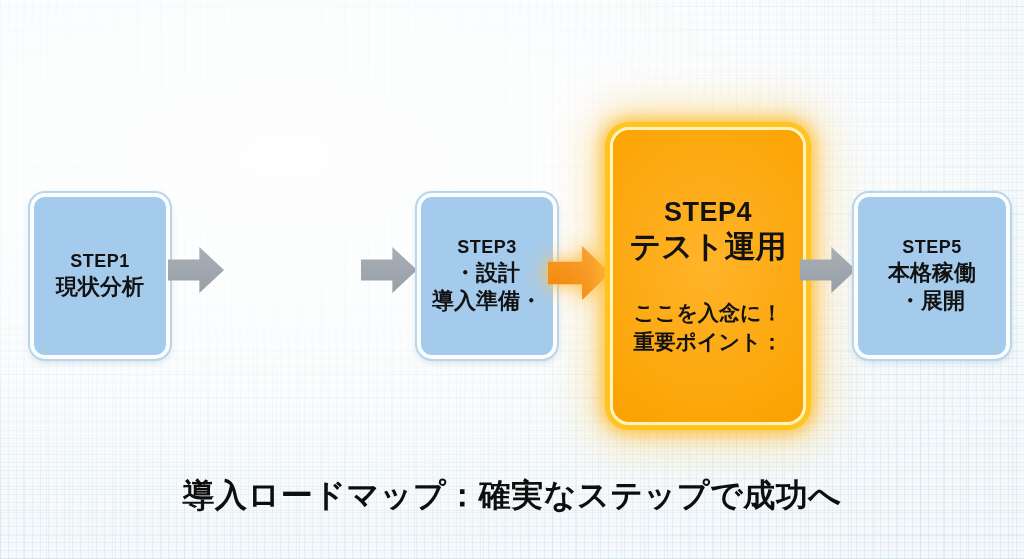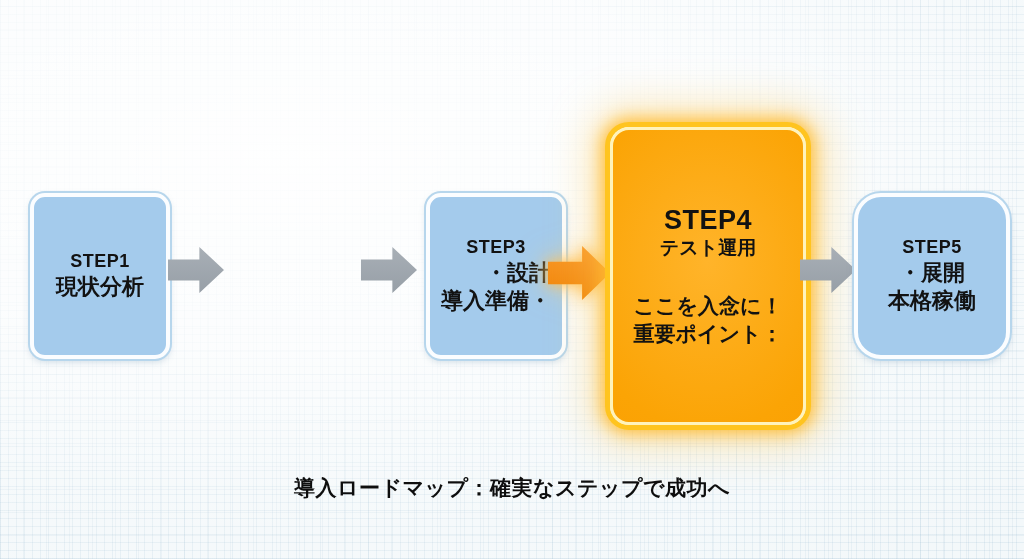--- a/index.html
+++ b/index.html
@@ -61,21 +61,21 @@
     height: 298px;
     background: radial-gradient(130% 105% at 50% 45%, #ffb42a 0%, #fba405 55%, #f89a00 100%);
     border: 3px solid #fff3bb;
     border-radius: 19px;
     box-shadow:
       0 0 0 5px #ffc41f,
       0 0 16px 9px rgba(255,186,45,0.85),
       0 0 42px 22px rgba(255,205,95,0.40);
   }
   .box.orange .label { font-size: 27px; line-height: 1.2; }
-  .box.orange .title { font-size: 19px; line-height: 1.25; }
+  .box.orange .title { font-size: 31px; line-height: 1.25; }
   .box.orange .note { margin-top: 32px; font-size: 21px; line-height: 1.35; }
 
   .arrow {
     position: absolute;
     clip-path: polygon(0% 27%, 56% 27%, 56% 0%, 100% 50%, 56% 100%, 56% 73%, 0% 73%);
   }
   .arrow.gray {
     top: 247px;
     width: 56px;
     height: 46px;
@@ -95,21 +95,21 @@
     filter: drop-shadow(0 0 7px rgba(255,190,80,0.95)) drop-shadow(0 0 14px rgba(255,205,110,0.6));
   }
   .glow-holder .arrow.orange-glow { left: 8px; top: 8px; }
 
   .caption {
     position: absolute;
     left: 0;
     top: 474px;
     width: 1024px;
     text-align: center;
-    font-size: 21px;
+    font-size: 32px;
     font-weight: 700;
     color: #0e0e0e;
     letter-spacing: 0.5px;
   }
 </style>
 </head>
 <body>
 
 <div class="canvas">
   <div class="bg-fade"></div>
@@ -117,21 +117,21 @@
   <div class="box blue" style="left:30px;">
     <div class="label">STEP1</div>
     <div class="title">現状分析</div>
   </div>
 
   <div class="arrow gray" style="left:168px;"></div>
 
 
   <div class="arrow gray" style="left:361px;"></div>
 
-  <div class="box blue" style="left:426px;text-align:right;">
+  <div class="box blue" style="left:417px;">
     <div class="label">STEP3</div>
     <div class="title">
       <div>・設計</div>
       <div>導入準備・</div>
     </div>
   </div>
 
   <div class="glow-holder">
     <div class="arrow orange-glow"></div>
   </div>
@@ -140,22 +140,22 @@
     <div class="label">STEP4</div>
     <div class="title">テスト運用</div>
     <div class="note">
       <div>ここを入念に！</div>
       <div>重要ポイント：</div>
     </div>
   </div>
 
   <div class="arrow gray" style="left:800px;"></div>
 
-  <div class="box blue" style="left:854px; width:156px;border-radius:27px;">
+  <div class="box blue" style="left:854px; width:156px;">
     <div class="label">STEP5</div>
     <div class="title">
+      <div>本格稼働</div>
       <div>・展開</div>
-      <div>本格稼働</div>
     </div>
   </div>
 
   <div class="caption">導入ロードマップ：確実なステップで成功へ</div>
 </div>
 
 </body></html>

